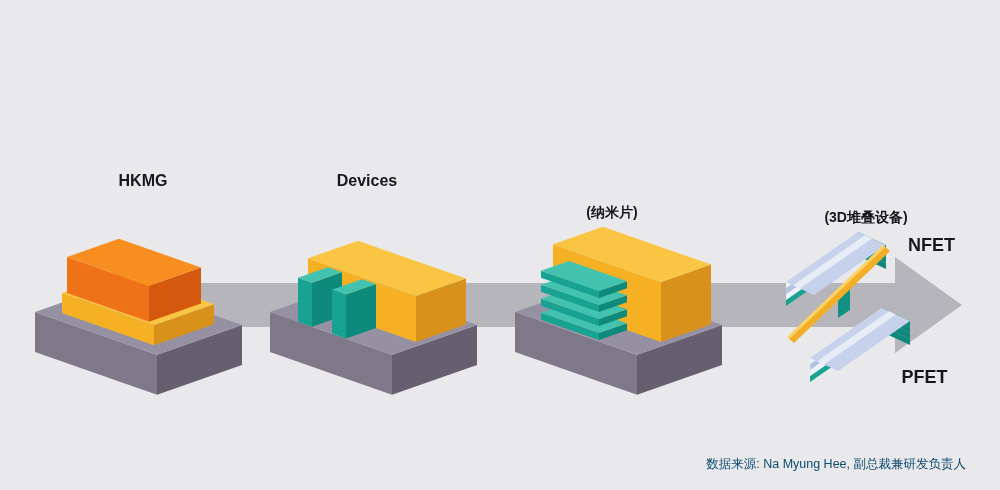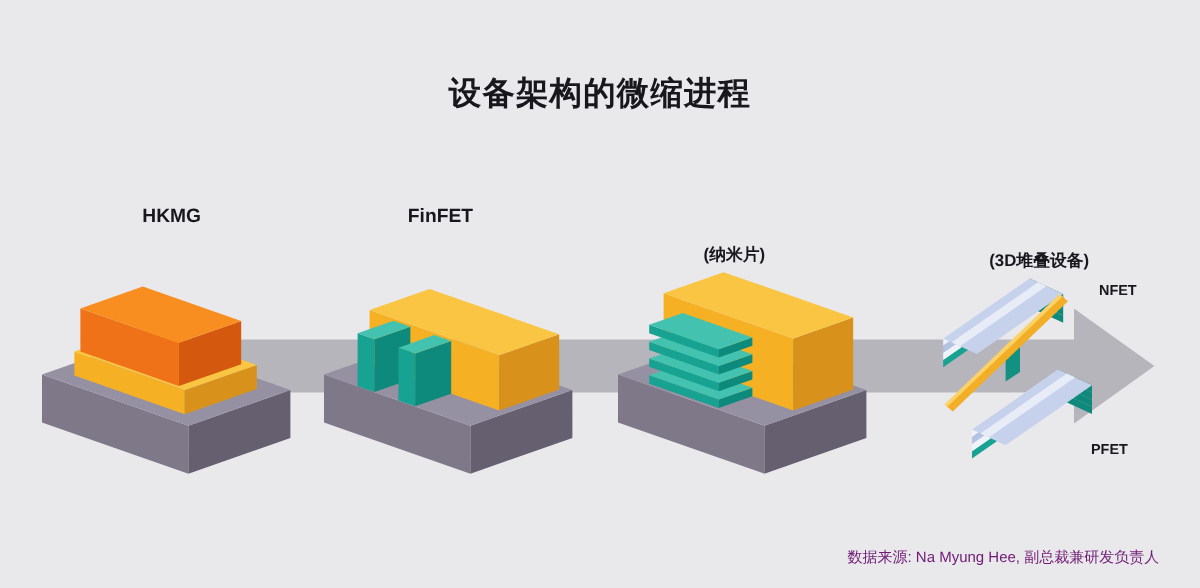--- a/index.html
+++ b/index.html
@@ -3,22 +3,22 @@
 <meta charset="utf-8">
 <style>
   html,body{margin:0;padding:0;background:#d8d8db;}
   .canvas{position:relative;width:1000px;height:490px;background:#e9e9ec;overflow:hidden;
           font-family:"Liberation Sans","DejaVu Sans",sans-serif;}
   .label{position:absolute;transform:translateX(-50%);font-weight:700;color:#17171c;
          white-space:nowrap;text-align:center;}
   .title{font-size:27px;letter-spacing:1px;}
   .stage{font-size:16px;}
   .sub{font-size:14px;margin-top:16px;}
-  .fetlabel{font-size:12px;padding-left:37px;}
-  .source{position:absolute;right:34px;top:456px;font-size:12.5px;color:#701a75;
+  .fetlabel{font-size:18px;padding-left:37px;}
+  .source{position:absolute;right:34px;top:456px;font-size:12.5px;color:#0c4a6e;
           font-weight:400;white-space:nowrap;}
   svg{position:absolute;left:0;top:0;}
   
   .a{fill:#b6b5bc}
   .gf{fill:#7e7888}.gr{fill:#655f70}.gt{fill:#9691a2}
   .yf{fill:#f6b024}.yr{fill:#d8921c}.yt{fill:#f9c542}
   .of{fill:#f07218}.or{fill:#d4590e}.ot{fill:#f78e1f}
   .tf{fill:#17a291}.tr{fill:#0e8a7c}.tt{fill:#44c2b0}
   .wh{fill:#eef2f9}.bl{fill:#b4c2e4}.te{fill:#0f897b}
   .pt{fill:#c6d1ec}.ps{fill:#e7ecf7}
@@ -133,25 +133,24 @@
         <polygon class="pt" points="810,358 882,308 910,321 838,371"></polygon>
         <polygon class="ps" points="817,361.3 889,311.3 896,314.5 824,364.5"></polygon>
       </g>
       <g>
         <polygon class="ro" points="788,338 884,246 890,251 794,343"></polygon>
         <polygon class="rh" points="787,337 883,245 885.5,247 789.5,339"></polygon>
       </g>
     </g>
   </svg>
 
-  <div class="label title" style="left:500px;top:60px">设备架构的微缩进程</div>
 
   <div class="label stage" style="left:143px;top:172px">HKMG</div>
 
-  <div class="label stage" style="left:367px;top:172px">FinFET</div>
+  <div class="label stage" style="left:367px;top:172px">Devices</div>
 
   <div class="label sub" style="left:612px;top:188px">(纳米片)</div>
 
   <div class="label sub" style="left:866px;top:193px">(3D堆叠设备)</div>
 
   <div class="label fetlabel" style="left:913px;top:235px">NFET</div>
   <div class="label fetlabel" style="left:906px;top:367px">PFET</div>
 
   <div class="source">数据来源: Na Myung Hee, 副总裁兼研发负责人</div>
 </div>

